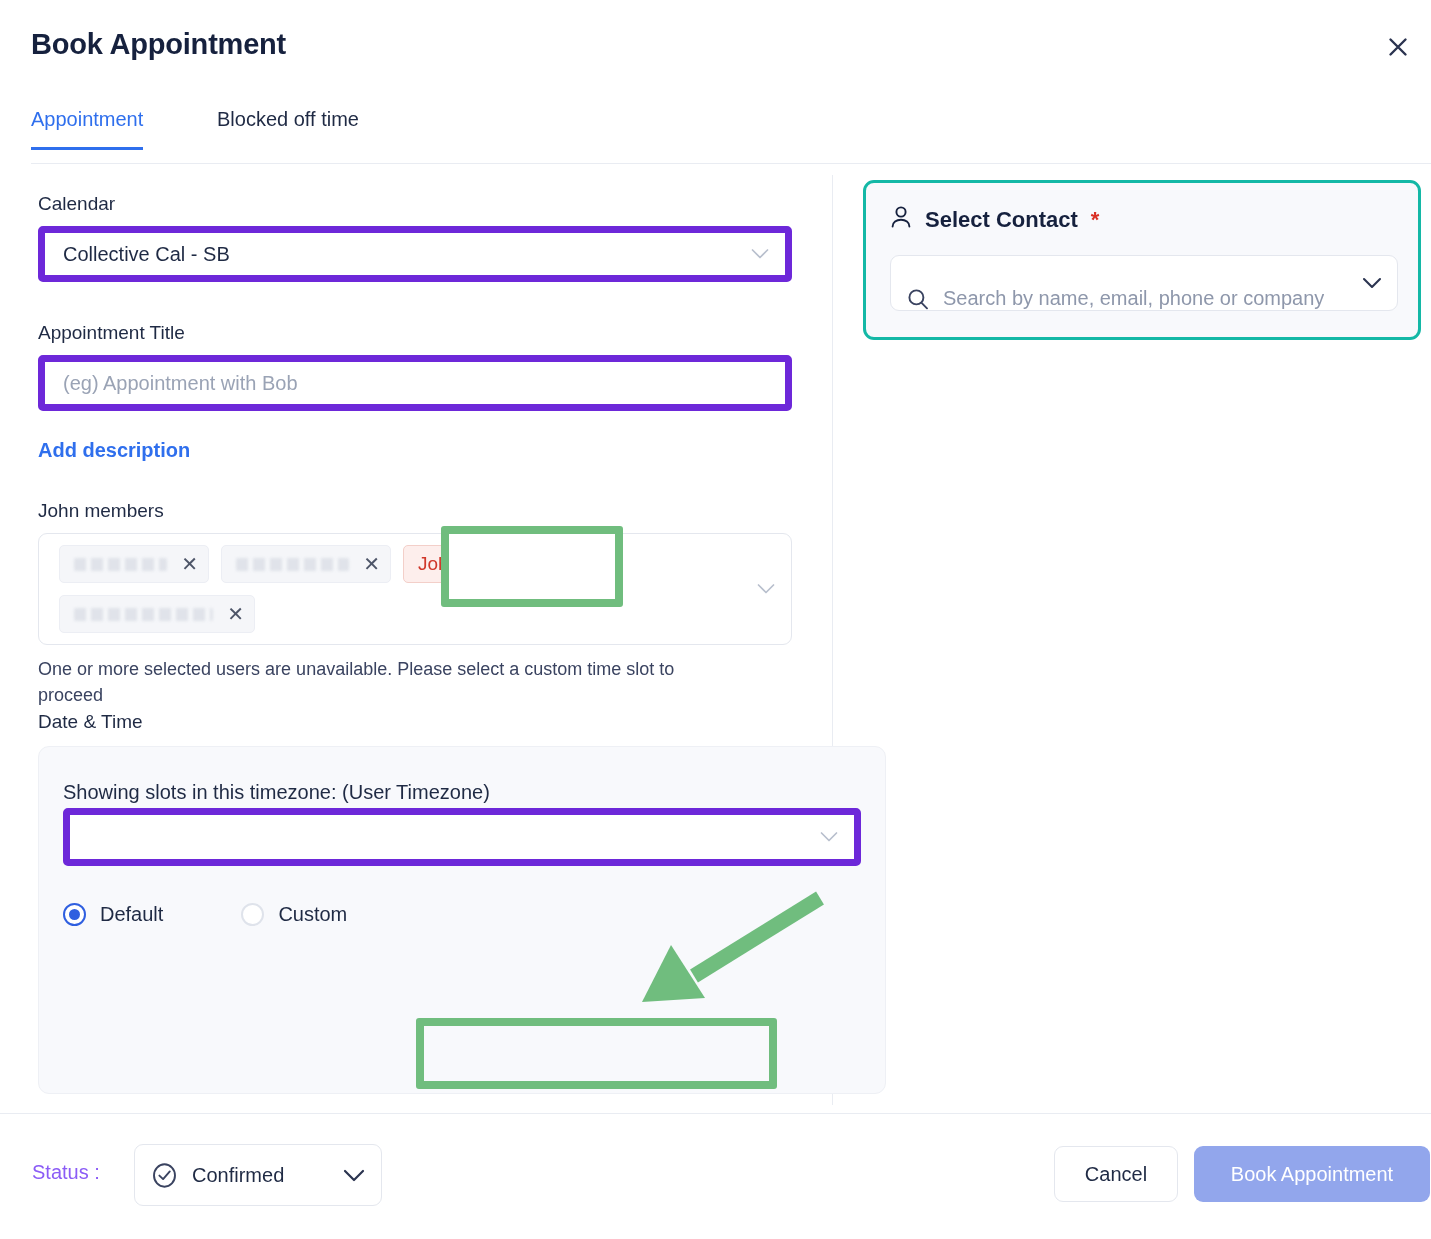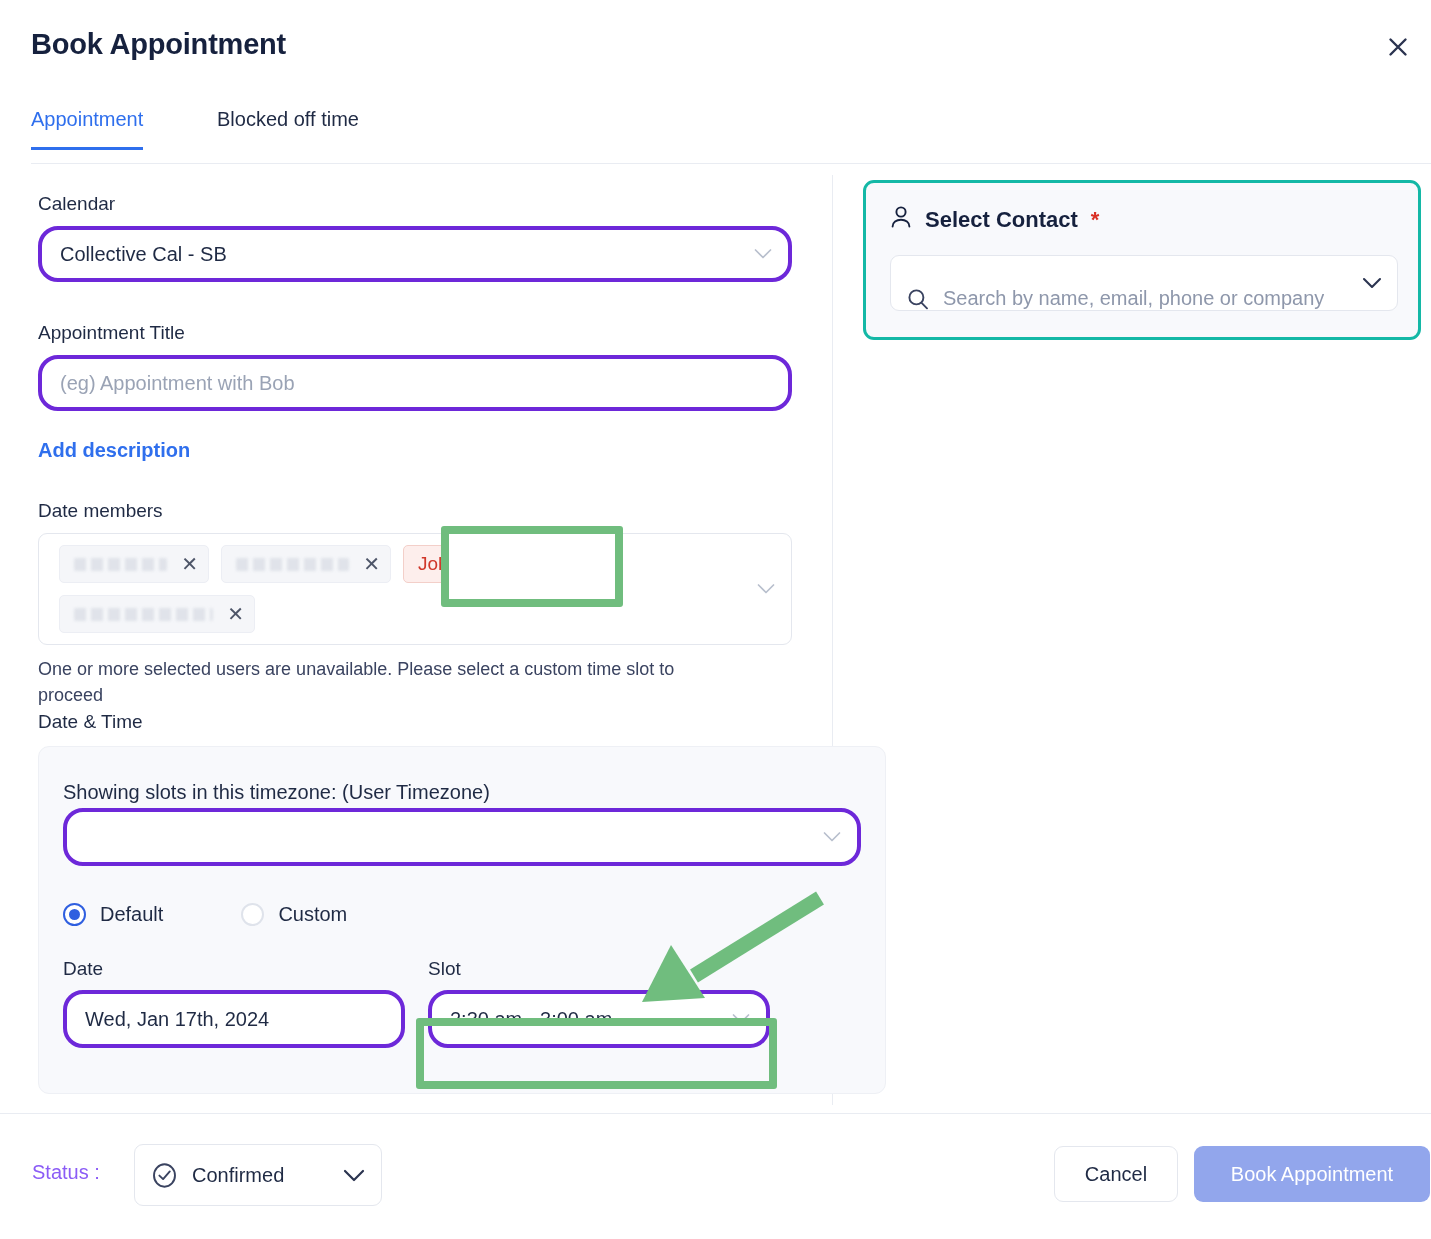--- a/index.html
+++ b/index.html
@@ -97,22 +97,22 @@
 
   .field-label {
     font-size: 19px;
     color: #1f2a44;
     margin-bottom: 11px;
   }
 
   .input-box {
     position: relative;
     background: #ffffff;
-    border: 4px solid #6d28d9;
-    border-radius: 20px;
+    border: 7px solid #6d28d9;
+    border-radius: 5px;
     height: 56px;
     display: flex;
     align-items: center;
     padding: 4px 18px;
     font-size: 20px;
     color: #1f2a44;
   }
   .input-box .placeholder { color: #9aa3b5; }
   .chevron {
     position: absolute;
@@ -431,21 +431,21 @@
       <div class="grp-title">
         <div class="field-label">Appointment Title</div>
         <div class="input-box">
           <span class="placeholder">(eg) Appointment with Bob</span>
         </div>
       </div>
 
       <div class="add-description">Add description</div>
 
       <div class="grp-team">
-        <div class="field-label">Date members</div>
+        <div class="field-label">John members</div>
         <div class="team-select">
           <div class="chip-row">
 
             <div class="chip chip-redacted chip-w1">
               <span class="chip-name"></span>
               <span class="chip-x">✕</span>
             </div>
 
             <div class="chip chip-redacted chip-w2">
               <span class="chip-name"></span>
@@ -489,39 +489,20 @@
             <div class="radio-opt">
               <span class="radio checked"></span>
               <span>Default</span>
             </div>
             <div class="radio-opt">
               <span class="radio"></span>
               <span>Custom</span>
             </div>
           </div>
 
-          <div class="ds-row">
-            <div class="ds-col-date">
-              <div class="ds-label">Date</div>
-              <div class="input-box ds-input">
-                <span>Wed, Jan 17th, 2024</span>
-              </div>
-            </div>
-            <div class="ds-col-slot">
-              <div class="ds-label">Slot</div>
-              <div class="input-box ds-input">
-                <span>2:30 am - 3:00 am</span>
-                <span class="chevron">
-                  <svg width="18" height="11" viewBox="0 0 18 11" fill="none" aria-hidden="true">
-                    <path d="M1.5 1.5 L9 9 L16.5 1.5" stroke="currentColor" stroke-width="1.7" stroke-linecap="round" stroke-linejoin="round"></path>
-                  </svg>
-                </span>
-              </div>
-            </div>
-          </div>
         </div>
       </div>
 
     </div>
 
     <div class="right-col">
       <div class="contact-card">
         <div class="contact-head">
           <span>
             <svg width="22" height="24" viewBox="0 0 22 24" fill="none" aria-hidden="true">

